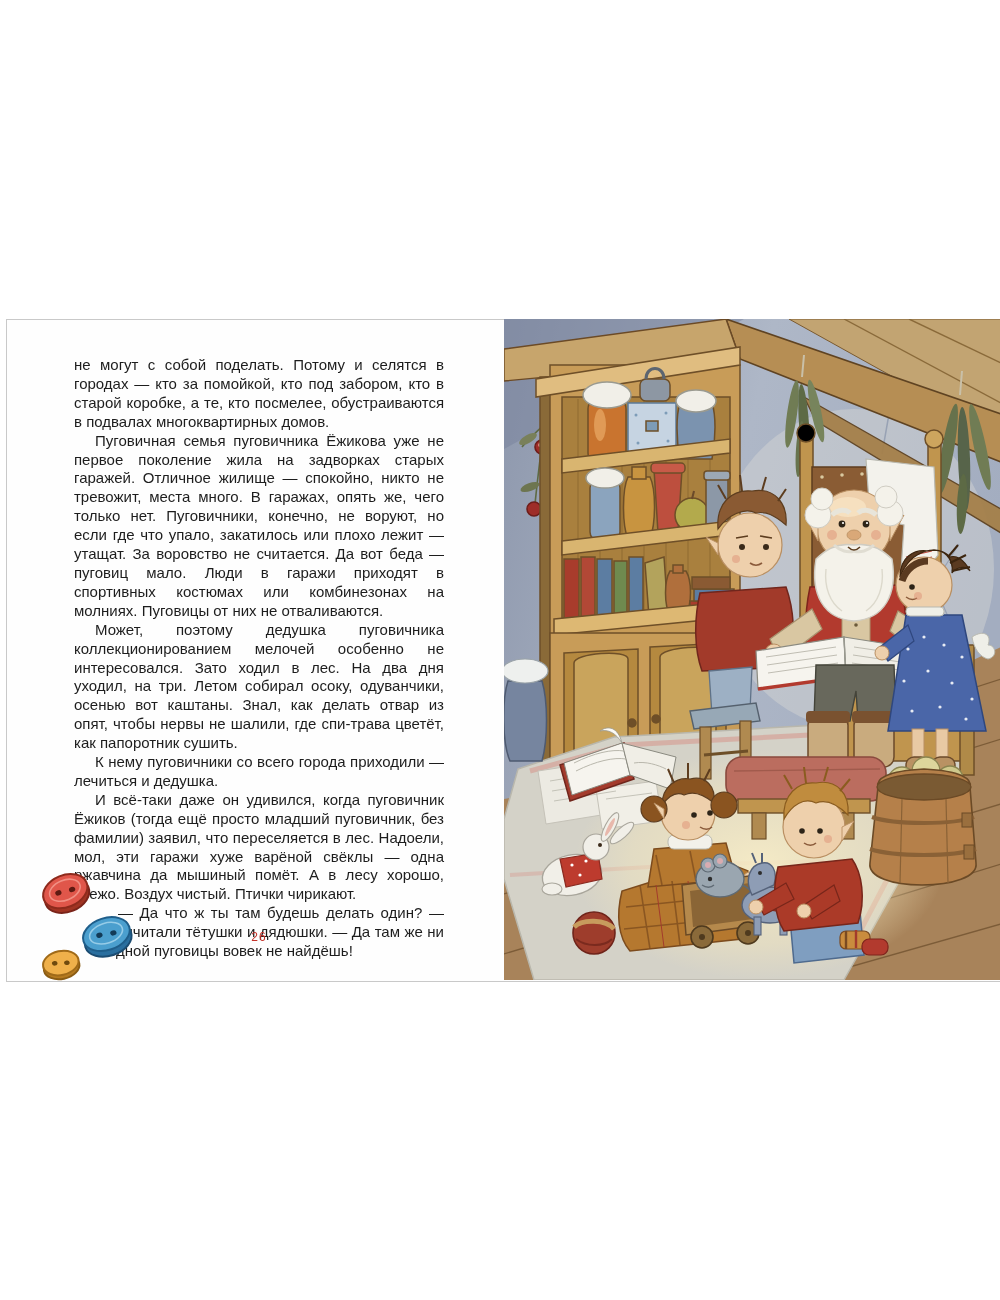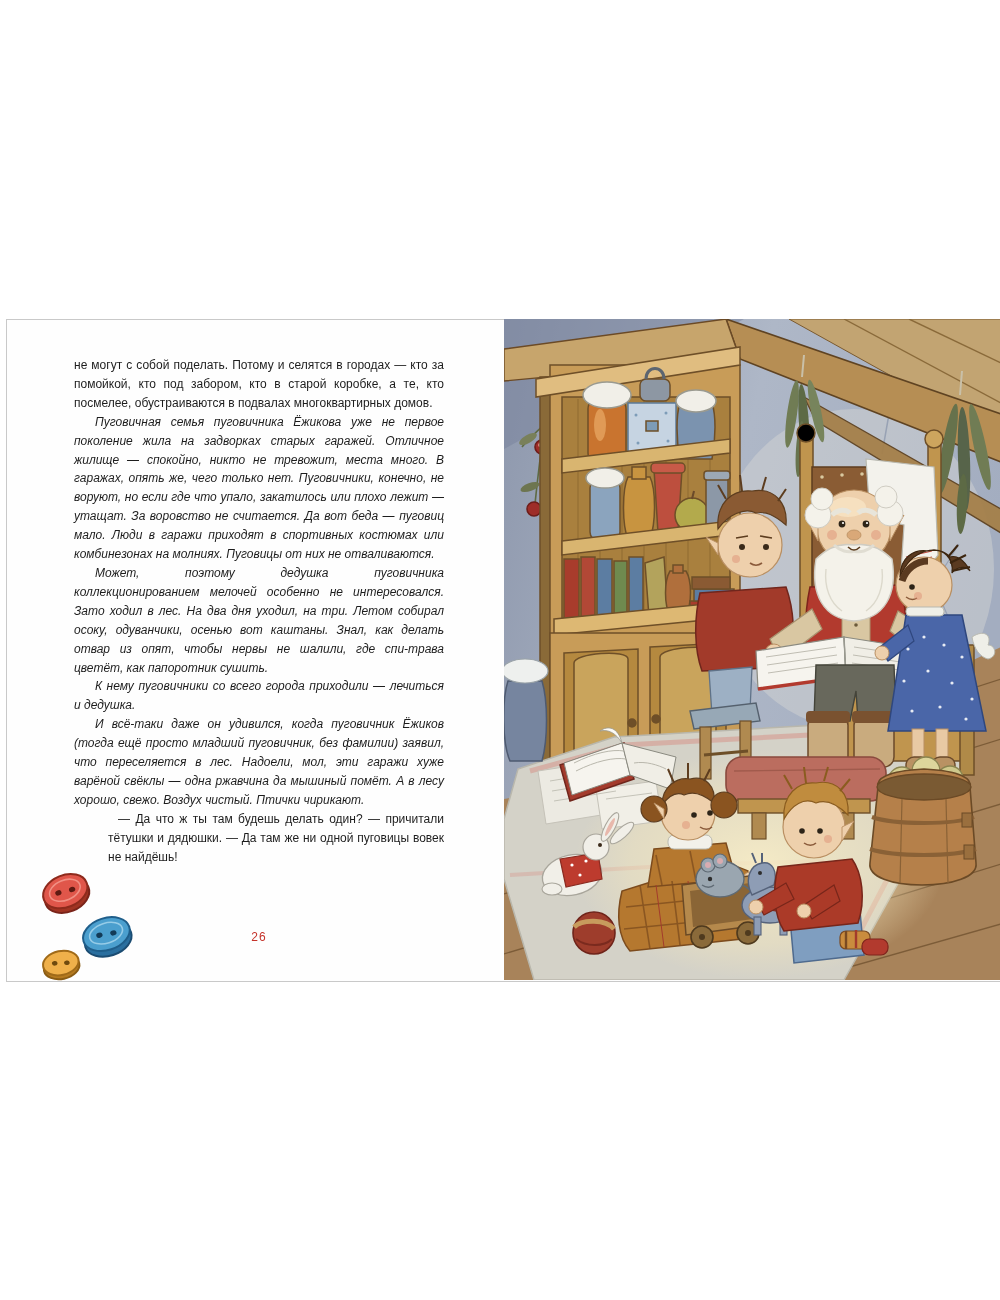--- a/index.html
+++ b/index.html
@@ -7,25 +7,25 @@
     width:1000px;height:1300px;position:relative;background:#ffffff;
     font-family:"Liberation Sans",sans-serif;overflow:hidden;
   }
   .page-scan{
     position:absolute;left:6px;top:319px;width:994px;height:663px;
     border-top:1px solid #c9c9c9;border-left:1px solid #c9c9c9;border-bottom:1px solid #c9c9c9;
     background:#fefefe;box-sizing:border-box;
   }
   .text-column{
     position:absolute;left:67px;top:36px;width:370px;
-    font-size:12px;line-height:18.9px;color:#1d1d1d;
+    font-size:15px;line-height:18.9px;color:#1d1d1d;
     text-align:justify;
   }
   .text-column p{margin:0;}
-  .text-column p.p-indent{text-indent:21px;font-style:italic;}
+  .text-column p.p-indent{text-indent:21px;}
   .text-column p.p-dialogue{margin-left:34px;text-indent:10px;}
   .page-number{
     position:absolute;left:67px;top:610px;width:370px;text-align:center;
     font-size:12px;letter-spacing:1px;
   }
   .btn-decor{position:absolute;}
   .illustration-box{
     position:absolute;left:497px;top:-1px;width:497px;height:661px;overflow:hidden;
   }
   svg{display:block;}

